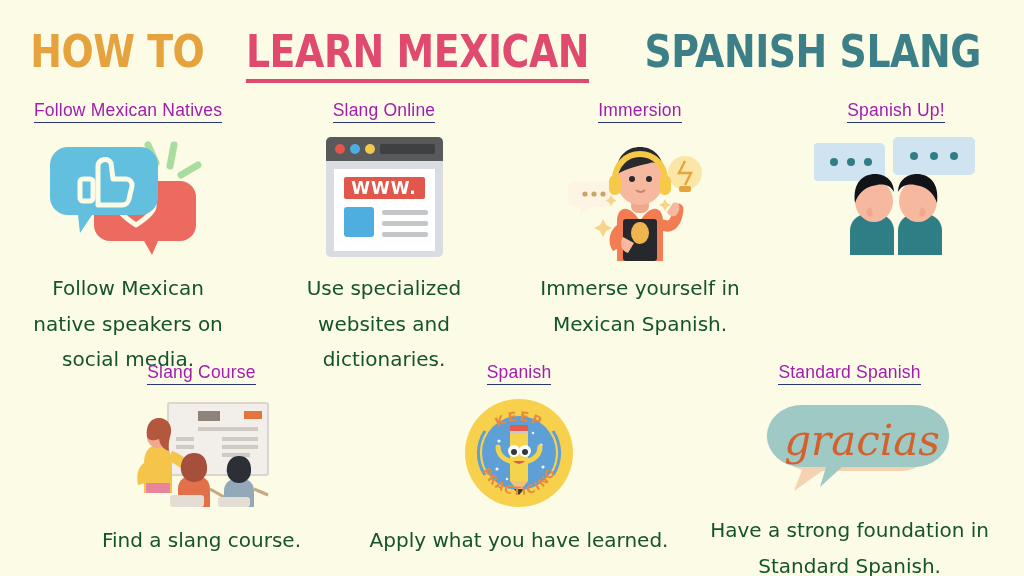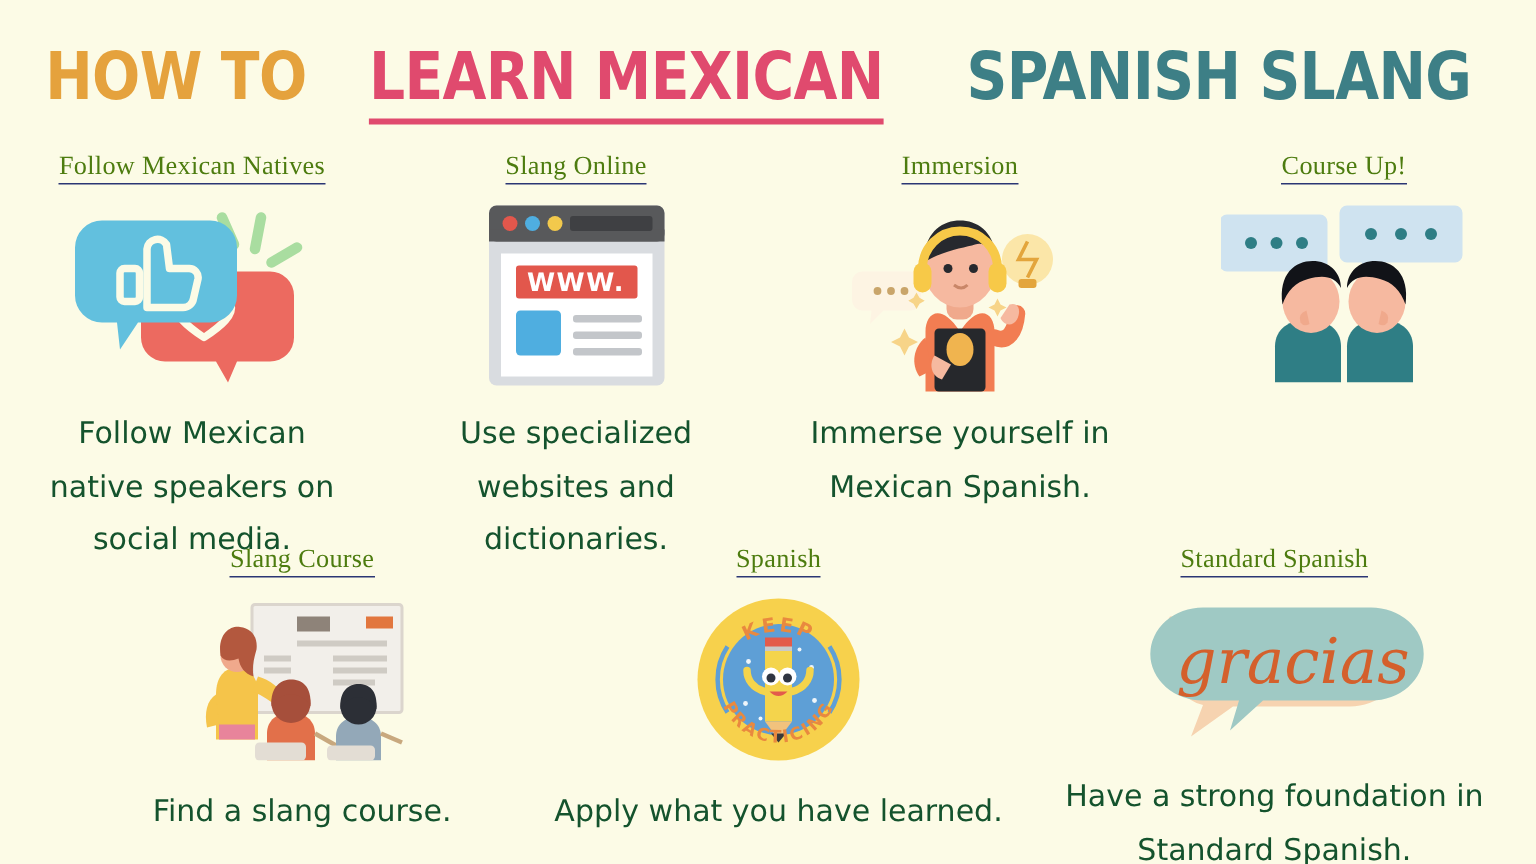--- a/index.html
+++ b/index.html
@@ -54,23 +54,23 @@
     flex-direction: column;
     align-items: center;
     text-align: center;
   }
   .row-1 .cell { width: 256px; }
   .row-2 .cell-a { width: 336px; }
   .row-2 .cell-b { width: 325px; }
   .row-2 .cell-c { width: 363px; }
 
   .card-head {
-    font-family: Liberation Serif, serif;
+    font-family: Liberation Sans, sans-serif;
     font-size: 17.5px;
-    color: #4d7c0f;
+    color: #a21caf;
     letter-spacing: 0.2px;
     border-bottom: 1.6px solid #2B3674;
     padding-bottom: 1px;
     display: inline-block;
     white-space: nowrap;
   }
 
   .art {
     height: 130px;
     display: flex;
@@ -197,21 +197,21 @@
 
         <path d="M58 104 c-4 6 -2 14 5 16 l6 -10 z" fill="#F6B9A0"></path>
 
         <path d="M108 70 c6 -2 8 4 5 10 c-3 5 -9 4 -11 -1 z" fill="#F6B9A0"></path>
       </svg>
     </div>
     <div class="card-text">Immerse yourself in Mexican Spanish.</div>
   </div>
 
   <div class="cell">
-    <div class="card-head">Course Up!</div>
+    <div class="card-head">Spanish Up!</div>
     <div class="art">
       <svg width="165" height="122" viewBox="0 0 165 122">
 
         <path d="M4 10 h62 a5 5 0 0 1 5 5 v28 a5 5 0 0 1 -5 5 h-8 l-2 14 -10 -14 h-42 a5 5 0 0 1 -5 -5 v-28 a5 5 0 0 1 5 -5 z" fill="#CFE3F0"></path>
         <circle cx="20" cy="29" r="4" fill="#2F7E85"></circle>
         <circle cx="37" cy="29" r="4" fill="#2F7E85"></circle>
         <circle cx="54" cy="29" r="4" fill="#2F7E85"></circle>
 
         <path d="M84 4 h72 a5 5 0 0 1 5 5 v28 a5 5 0 0 1 -5 5 h-54 l-10 14 2 -14 h-10 a5 5 0 0 1 -5 -5 v-28 a5 5 0 0 1 5 -5 z" fill="#CFE3F0"></path>
         <circle cx="100" cy="23" r="4" fill="#2F7E85"></circle>

